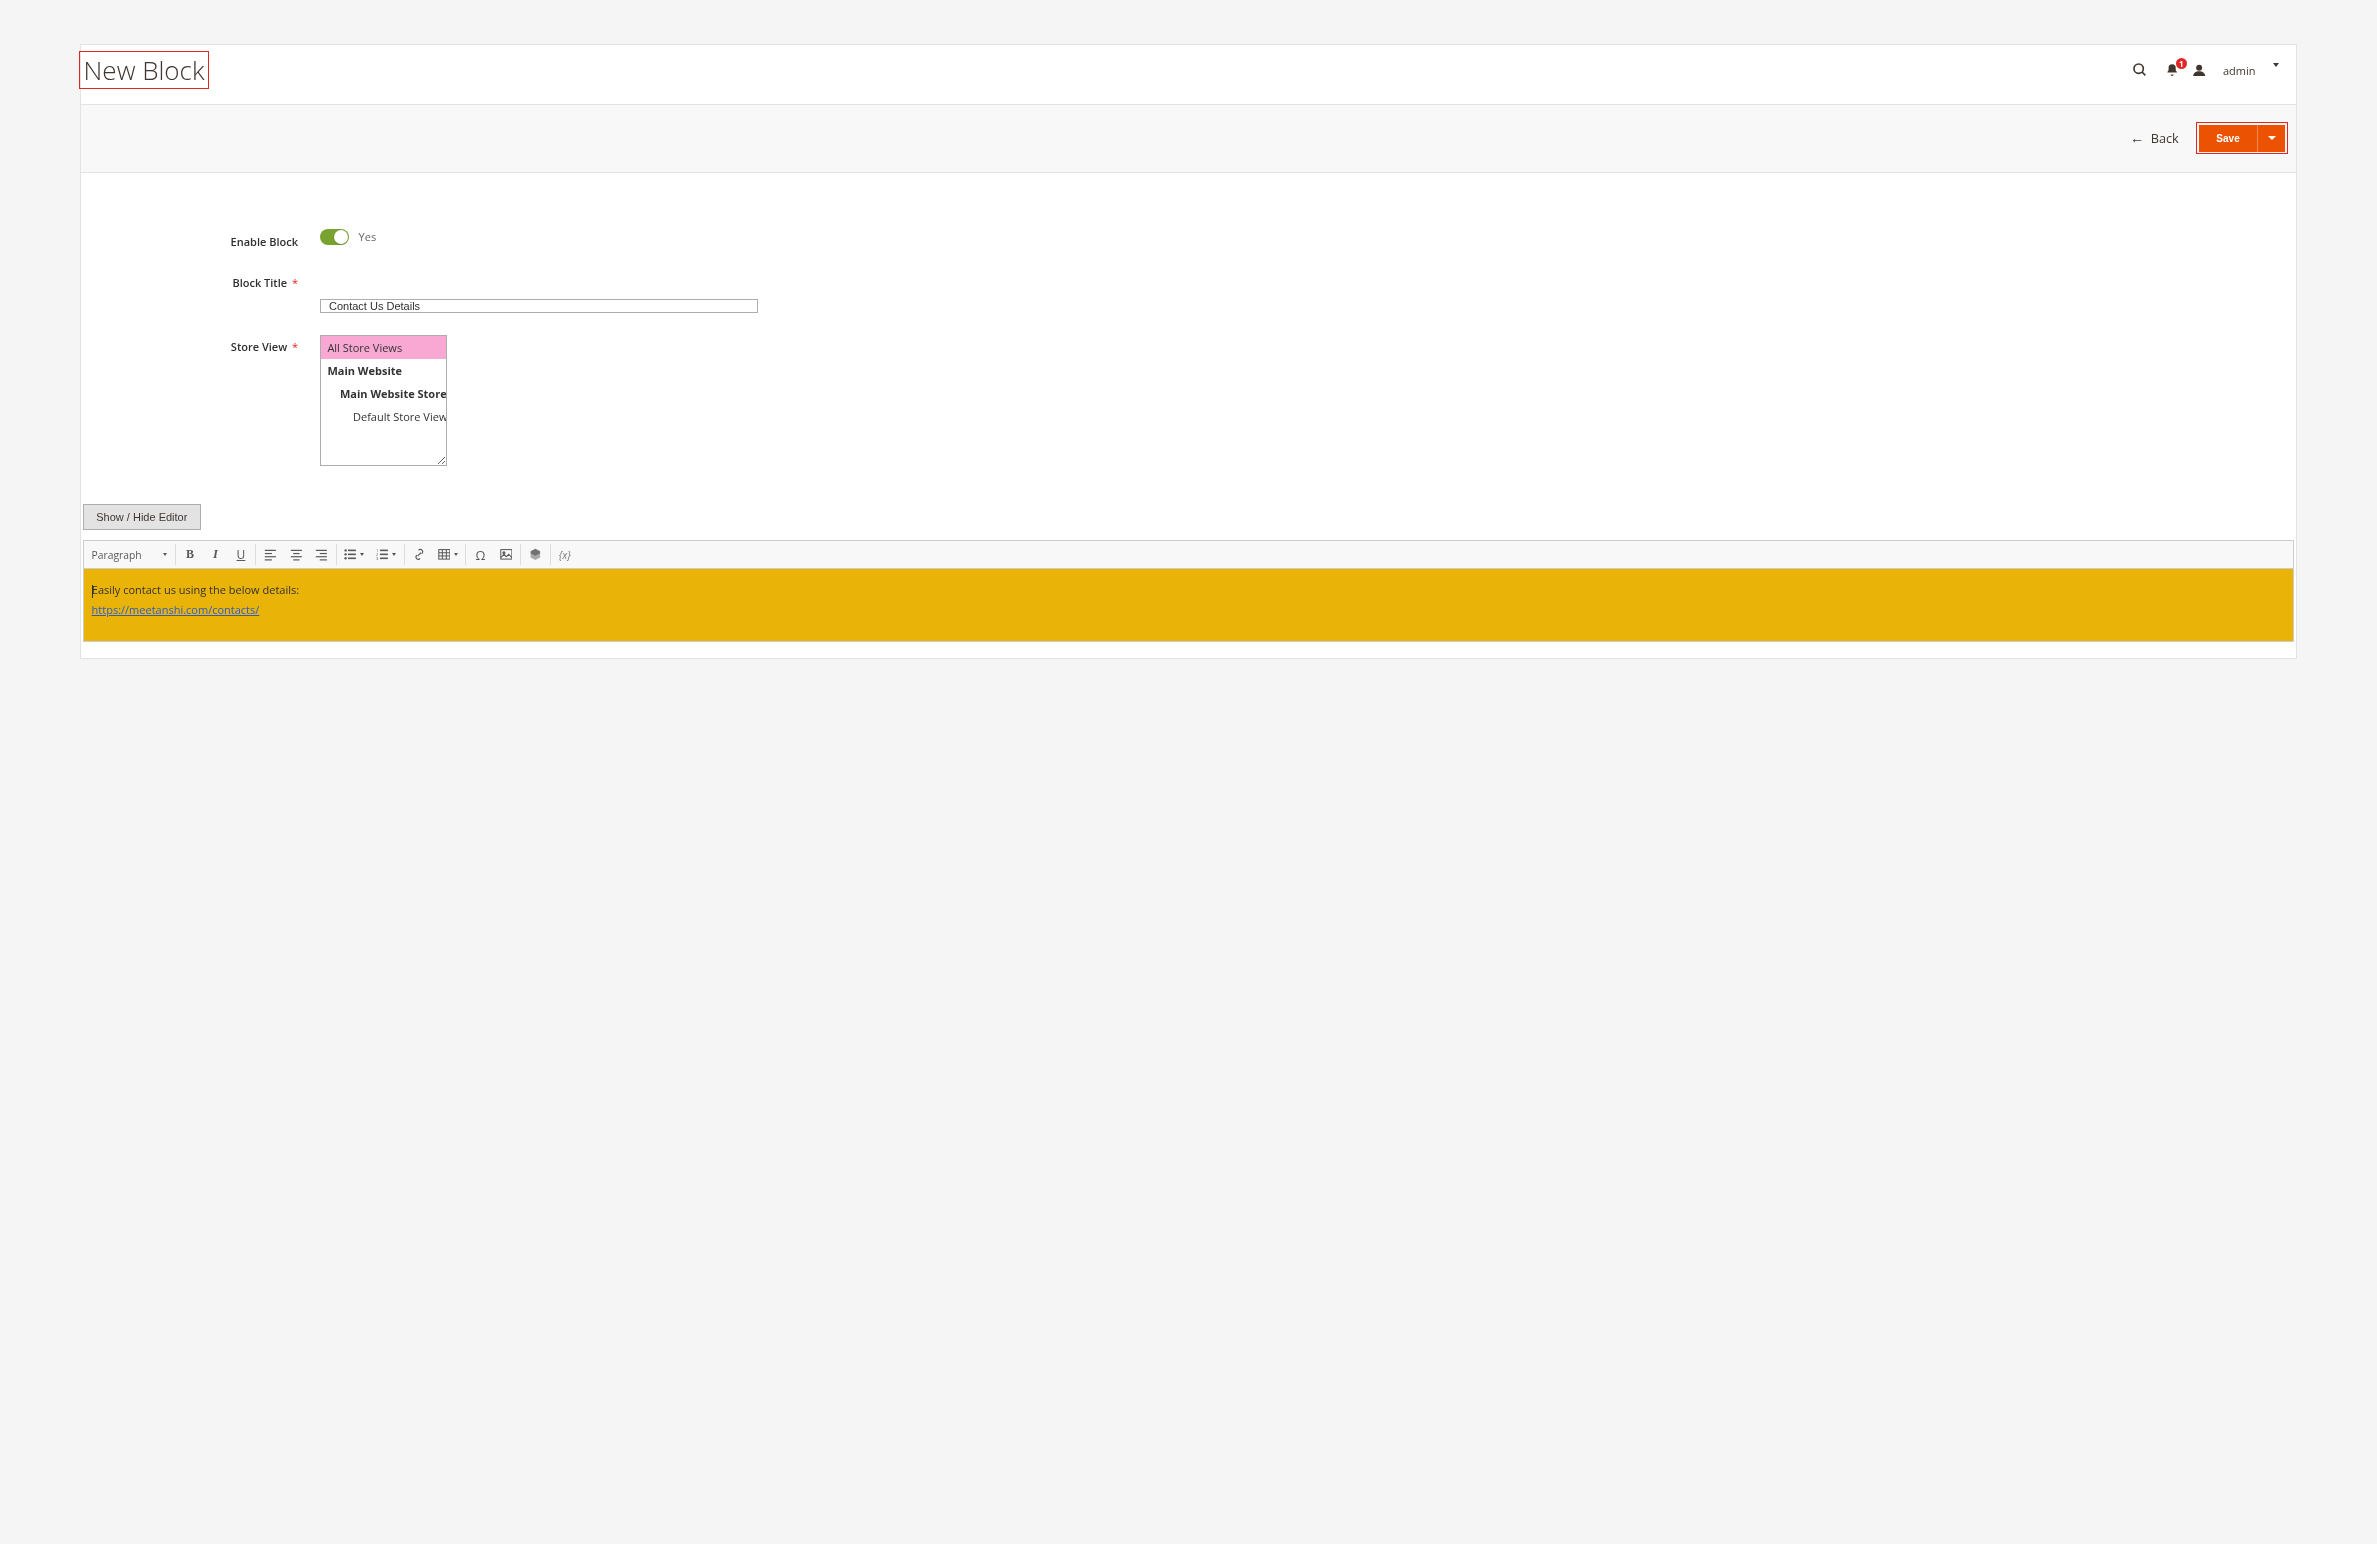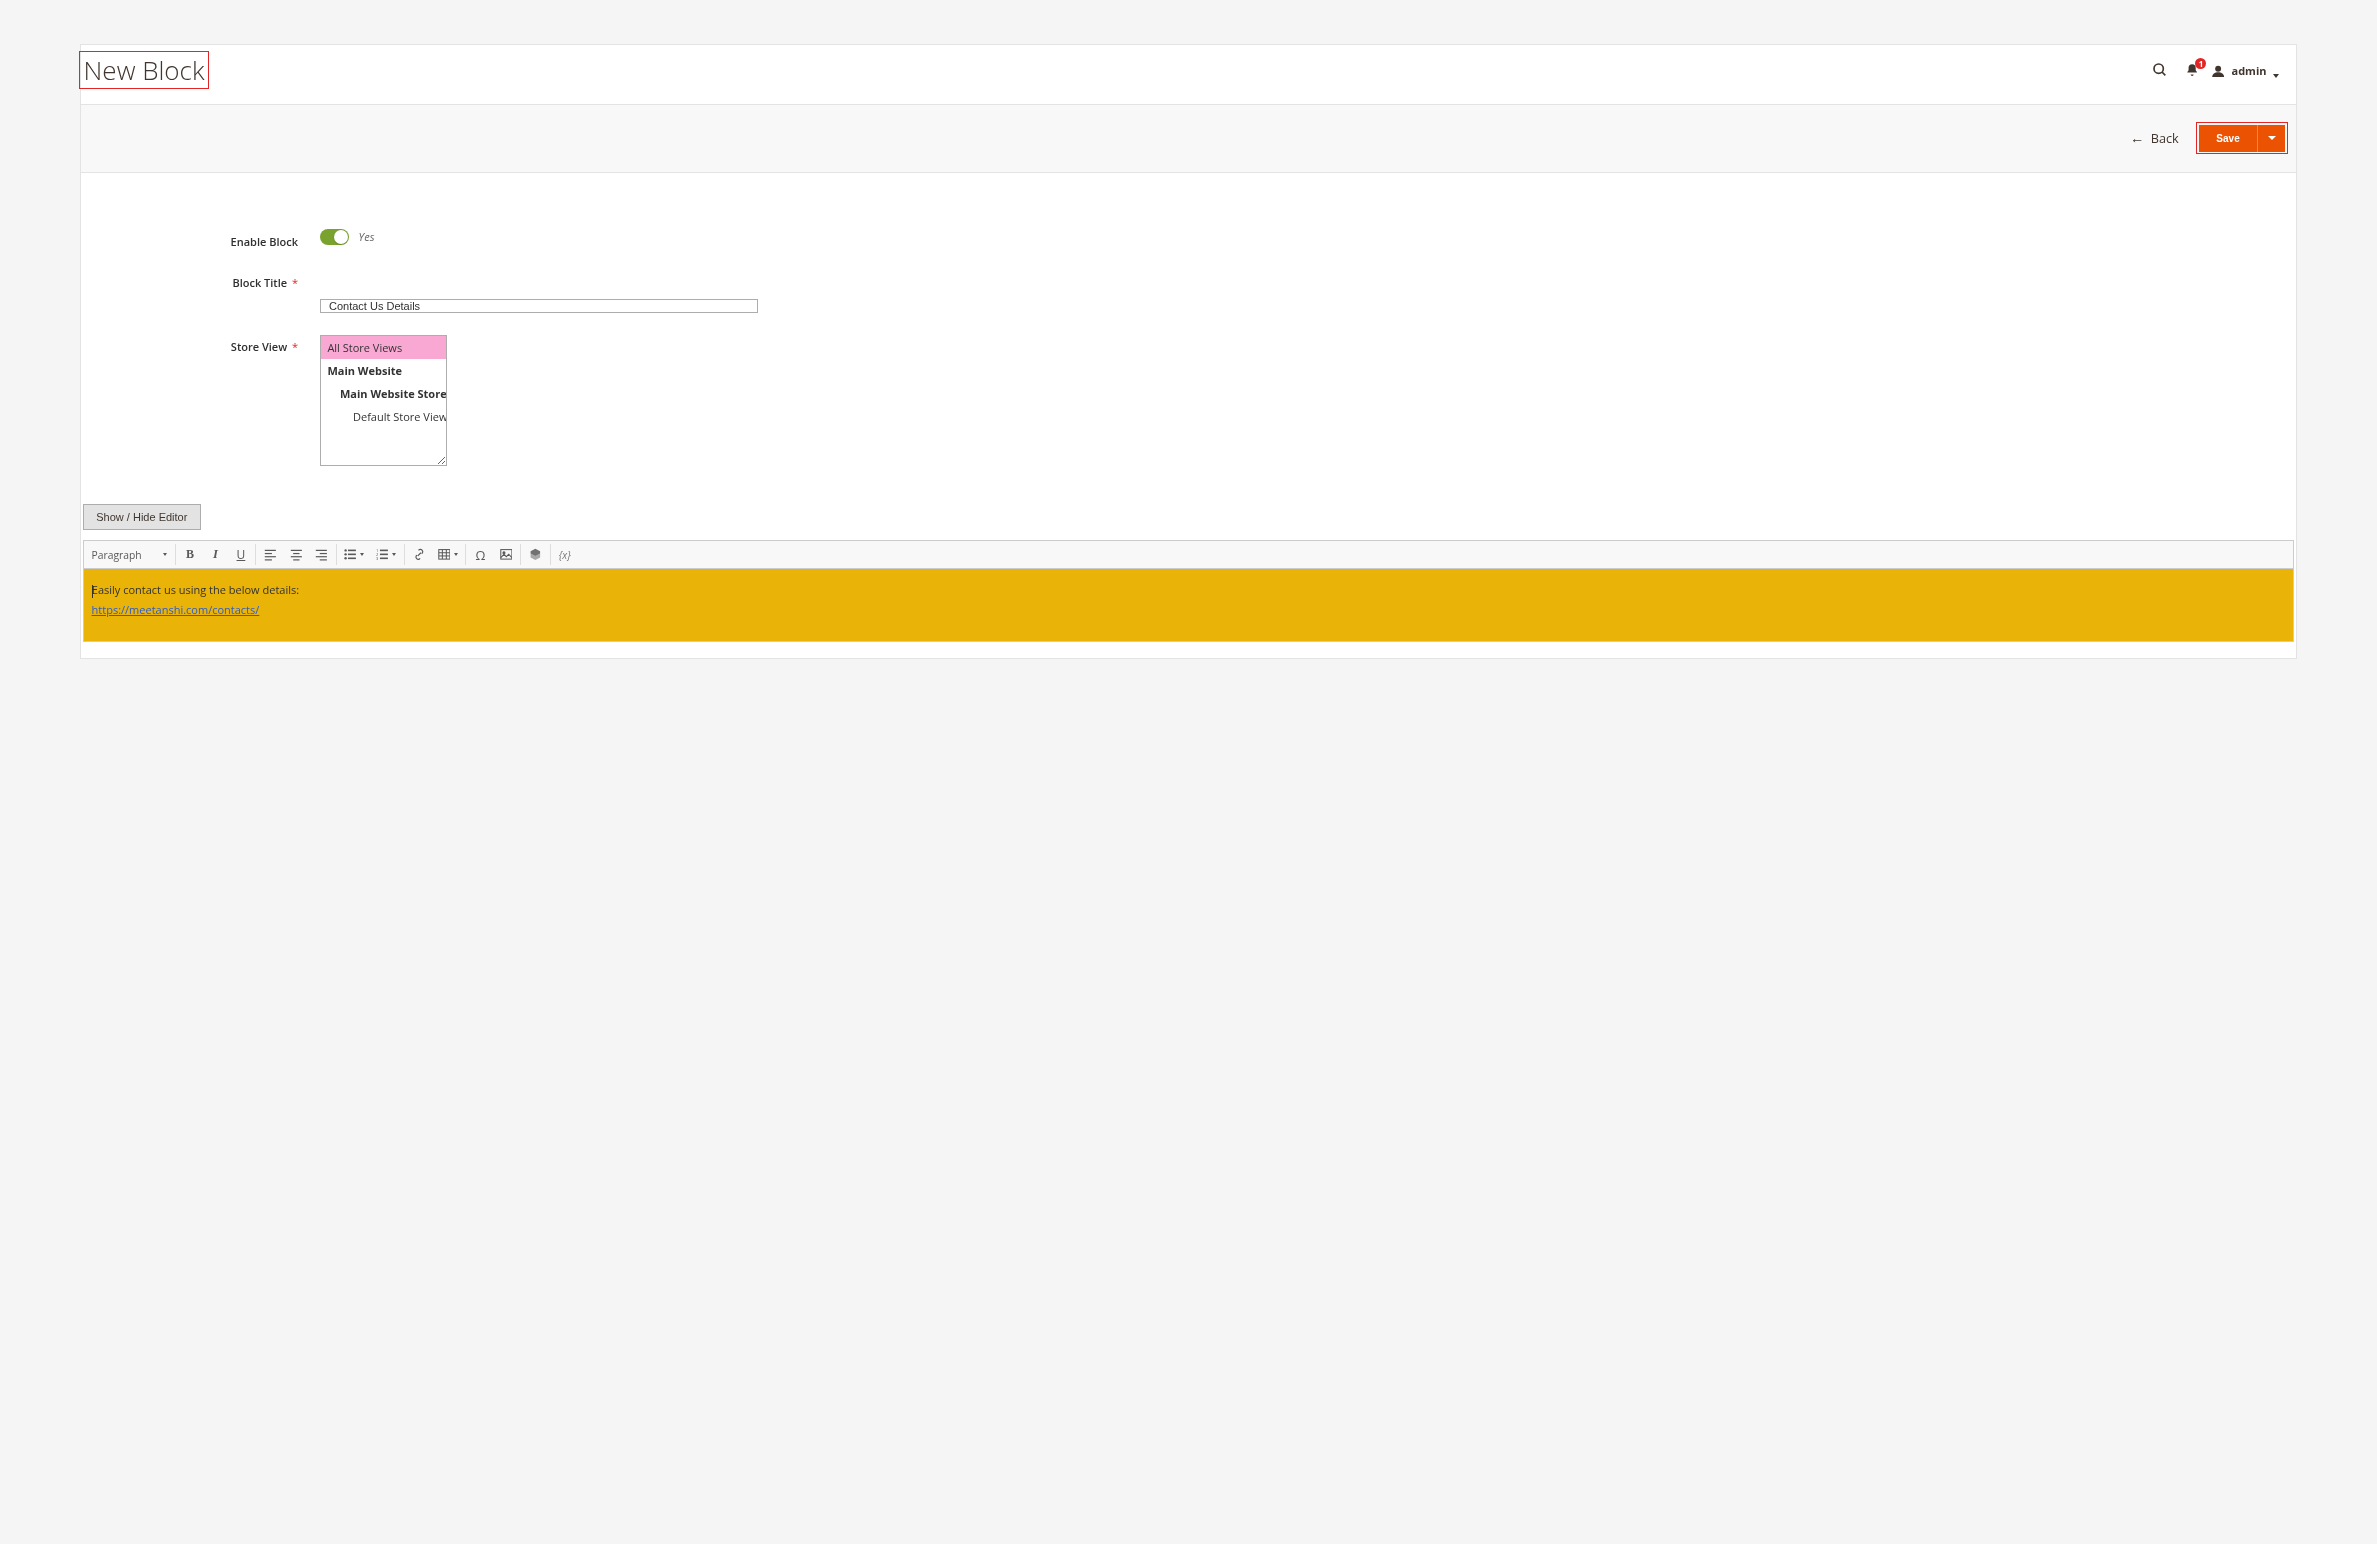--- a/index.html
+++ b/index.html
@@ -48,25 +48,24 @@
   background: #e22626;
   color: #fff;
   font-size: 8px;
   font-weight: 700;
   border-radius: 50%;
   width: 11px; height: 11px;
   display: flex; align-items: center; justify-content: center;
 }
 .user-area {
   display: flex;
-  align-items: flex-end;
-  gap: 6px;
+  align-items: flex-start;
+  gap: 17px;
   cursor: pointer;
   padding: 0 3.2px;
-  font-weight: bold;
 }
 .user-glyph { width: 14.3px; height: 14.3px; }
 .user-name { color: #41362f; font-size: 11px; }
 .caret-down {
   width: 0; height: 0;
   border-left: 3.2px solid transparent;
   border-right: 3.2px solid transparent;
   border-top: 4px solid #41362f;
 }
 .action-bar {
@@ -153,21 +152,21 @@
   cursor: pointer;
 }
 .toggle-knob {
   position: absolute;
   right: 0.8px; top: 0.8px;
   width: 14.3px; height: 14.3px;
   background: #fff;
   border-radius: 50%;
   box-shadow: 0 0.8px 1.6px rgba(0,0,0,0.2);
 }
-.toggle-text { color: #666; font-style: italic; }
+.toggle-text { color: #666; }
 .text-input {
   width: 100%;
   border: 0.8px solid #adadad;
   padding: 0 8px;
   font-size: 11px;
   color: #303030;
   margin-top: 28px;
 }
 .store-list {
   width: 127px;

